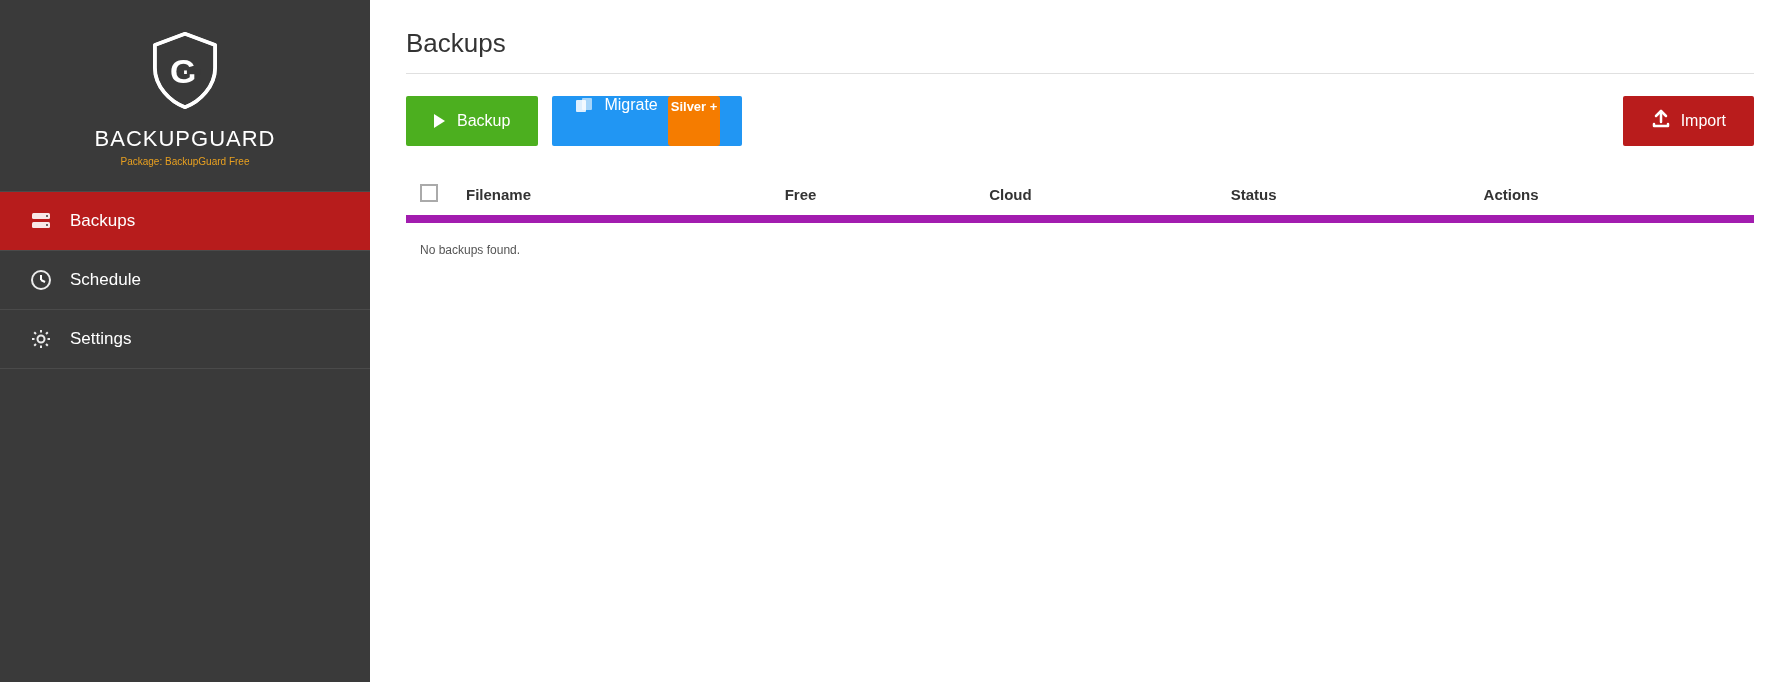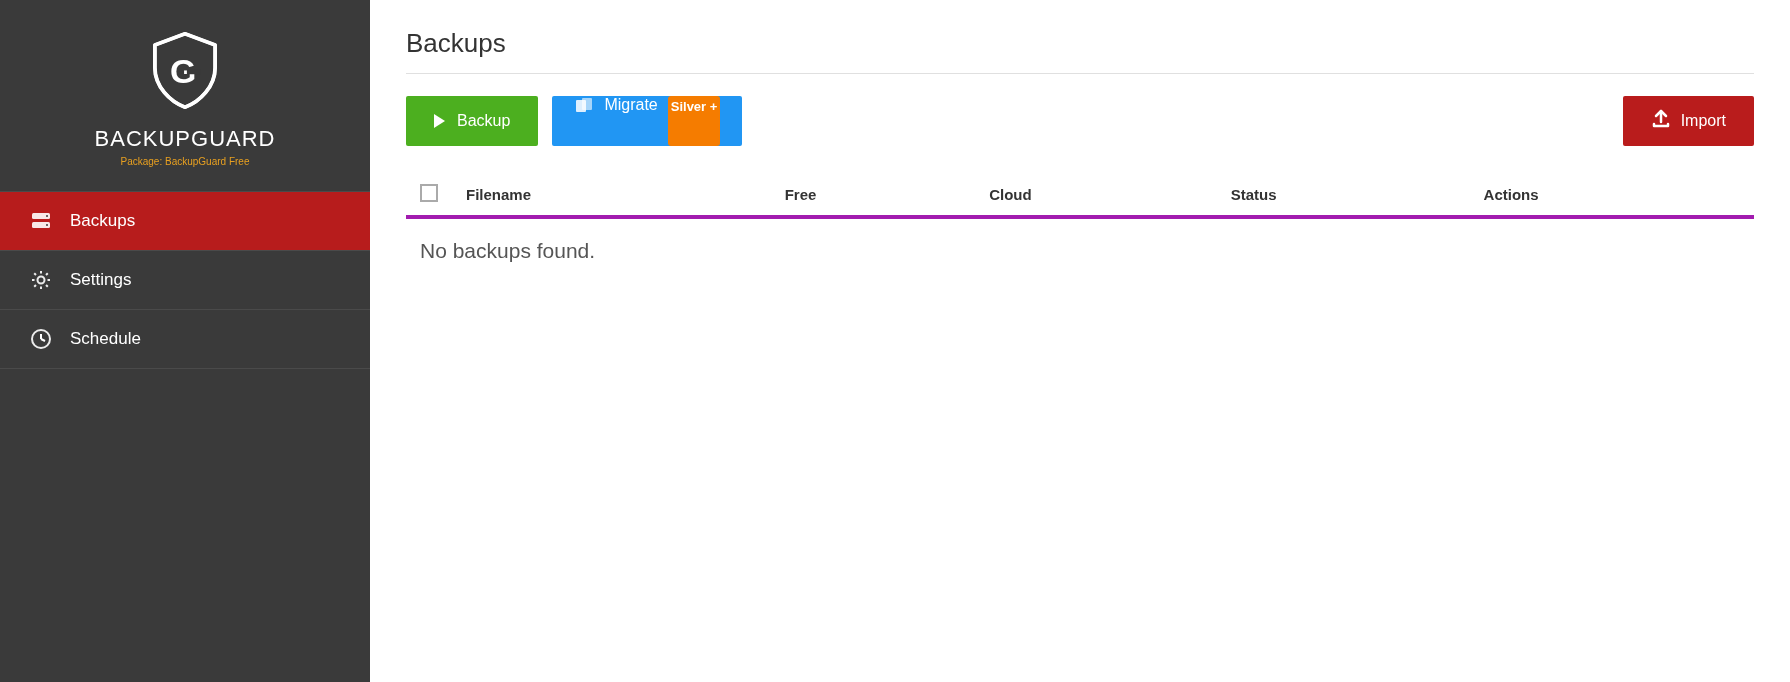--- a/index.html
+++ b/index.html
@@ -165,39 +165,39 @@
       margin-left: auto;
     }
 
     
     .backup-table {
       width: 100%;
       border-collapse: collapse;
     }
 
     .table-header-row {
-      border-bottom: 4px solid #a21caf;
+      border-bottom: 8px solid #a21caf;
     }
 
     .table-header-row th {
       padding: 10px 14px;
       text-align: left;
       font-size: 15px;
       font-weight: 700;
       color: #333;
     }
 
     .th-checkbox {
       width: 40px;
     }
 
     .table-empty td {
       padding: 20px 14px;
       color: #555;
-      font-size: 21px;
+      font-size: 12px;
     }
 
     .checkbox-header {
       width: 18px;
       height: 18px;
       border: 2px solid #aaa;
       display: inline-block;
       background: white;
       cursor: pointer;
     }
@@ -249,36 +249,36 @@
           <circle cx="17" cy="15" r="1" fill="#3a3a3a"></circle>
         </svg>
       </span>
       <span>Backups</span>
     </a>
 
 
     <a class="nav-item">
       <span class="nav-icon">
         <svg width="22" height="22" viewBox="0 0 22 22" fill="none">
-          <circle cx="11" cy="11" r="3.5" stroke="white" stroke-width="2" opacity="0.9"></circle>
-          <path d="M11 2v2.5M11 17.5V20M2 11h2.5M17.5 11H20M4.22 4.22l1.77 1.77M16.01 16.01l1.77 1.77M4.22 17.78l1.77-1.77M16.01 5.99l1.77-1.77" stroke="white" stroke-width="2" opacity="0.9"></path>
-        </svg>
-      </span>
-      <span>Settings</span>
-    </a>
-
-    <a class="nav-item">
-      <span class="nav-icon">
-        <svg width="22" height="22" viewBox="0 0 22 22" fill="none">
           <circle cx="11" cy="11" r="9" stroke="white" stroke-width="2" opacity="0.9"></circle>
           <line x1="11" y1="6" x2="11" y2="11" stroke="white" stroke-width="2"></line>
           <line x1="11" y1="11" x2="15" y2="13" stroke="white" stroke-width="2"></line>
         </svg>
       </span>
       <span>Schedule</span>
+    </a>
+
+    <a class="nav-item">
+      <span class="nav-icon">
+        <svg width="22" height="22" viewBox="0 0 22 22" fill="none">
+          <circle cx="11" cy="11" r="3.5" stroke="white" stroke-width="2" opacity="0.9"></circle>
+          <path d="M11 2v2.5M11 17.5V20M2 11h2.5M17.5 11H20M4.22 4.22l1.77 1.77M16.01 16.01l1.77 1.77M4.22 17.78l1.77-1.77M16.01 5.99l1.77-1.77" stroke="white" stroke-width="2" opacity="0.9"></path>
+        </svg>
+      </span>
+      <span>Settings</span>
     </a>
   </nav>
 </aside>
 
 <main class="main">
   <div class="main-inner">
     <h1 class="page-title">Backups</h1>
 
     <div class="action-buttons">
       <button class="btn-backup">

